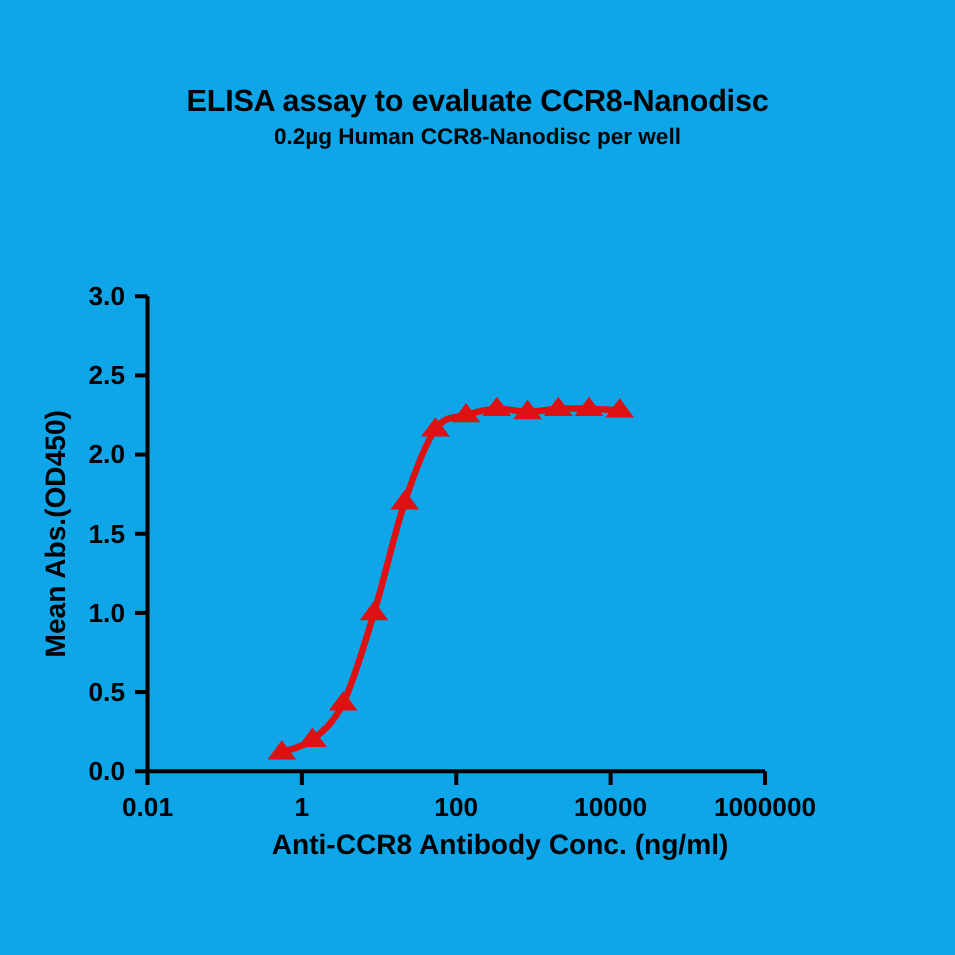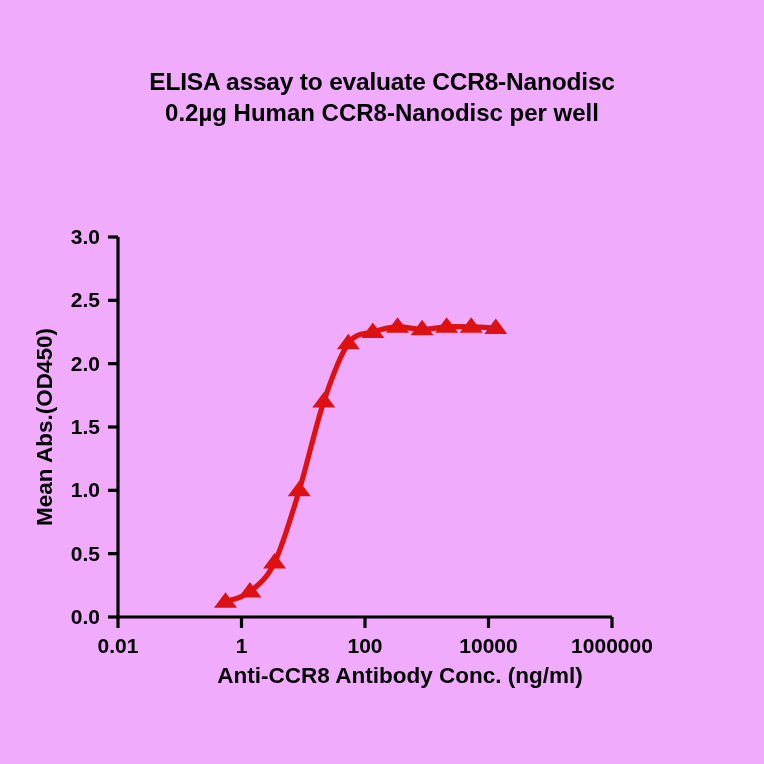--- a/index.html
+++ b/index.html
@@ -10,39 +10,39 @@
   body {
     width: 764px;
     height: 764px;
     font-family: "Liberation Sans", sans-serif;
     overflow: hidden;
   }
   #figure {
     position: relative;
     width: 764px;
     height: 764px;
-    background: #f0abfc;
+    background: #0ea5e9;
   }
   .title-block {
     position: absolute;
     top: 68px;
     left: 0;
     width: 764px;
     text-align: center;
   }
   .chart-title {
     font-size: 24.5px;
     font-weight: bold;
     color: #000000;
     letter-spacing: -0.2px;
     line-height: 1.12;
     white-space: nowrap;
   }
   .chart-subtitle {
-    font-size: 24px;
+    font-size: 18px;
     font-weight: bold;
     color: #000000;
     line-height: 1.15;
     margin-top: 4px;
     white-space: nowrap;
   }
   #plot-svg {
     position: absolute;
     left: 0;
     top: 0;

